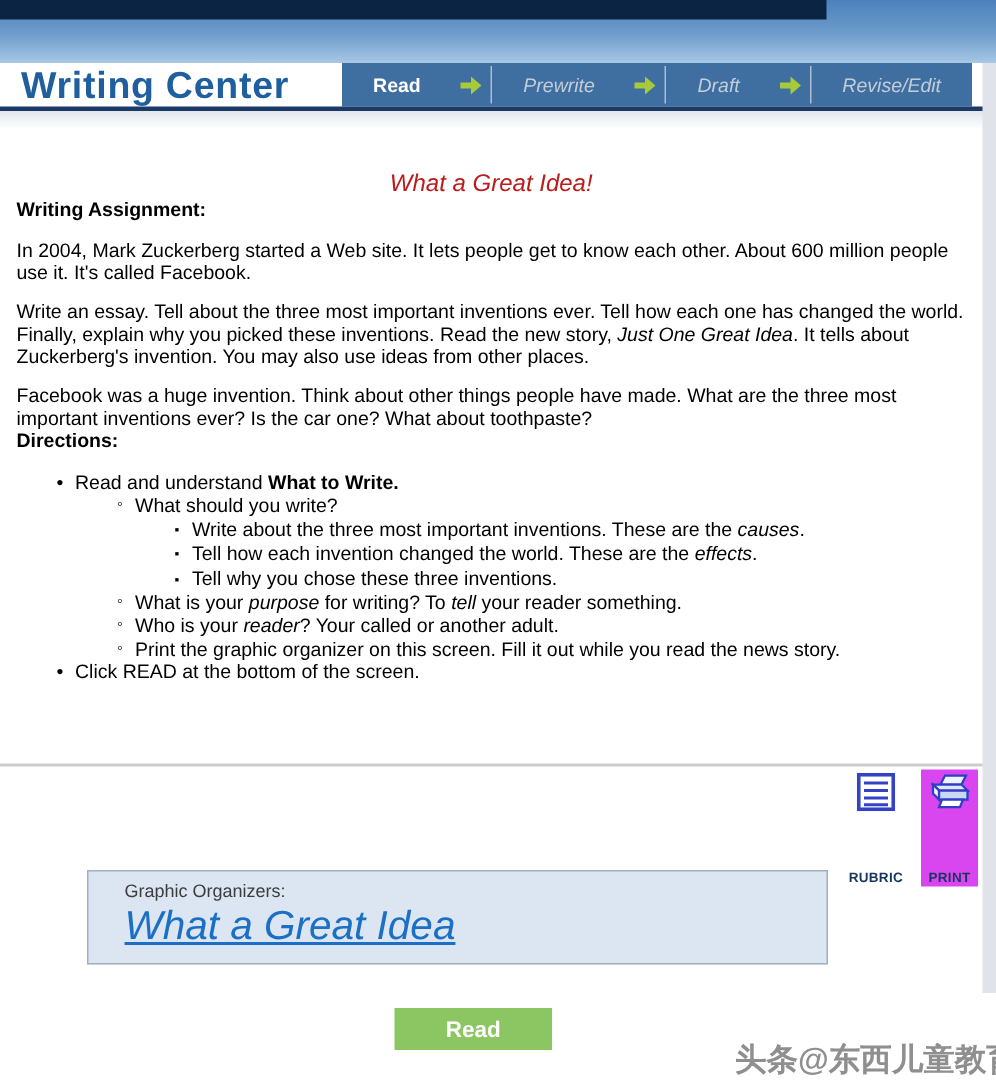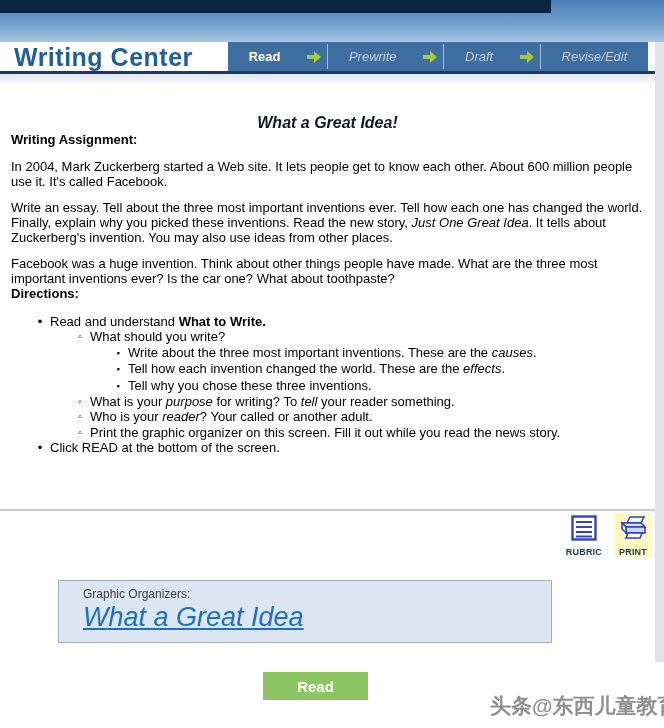--- a/index.html
+++ b/index.html
@@ -26,38 +26,38 @@
   .tab.active { font-style:normal; font-weight:bold; color:#ffffff; }
   .arrow { display:flex; align-items:center; justify-content:center; width:26px; }
   .sep { width:1px; background:#aebdcc; margin:2px 0; }
   .hdr-line { position:absolute; top:71px; left:0; width:664px; height:3px; background:#1b3a66; }
   .hdr-shadow { position:absolute; top:74px; left:0; width:664px; height:12px;
     background:linear-gradient(180deg,#e2e6ed 0%,#ffffff 100%); }
   .right-strip { position:absolute; top:42px; right:0; width:9px; height:620px; background:#e0e3e9; }
 
   
   .content { position:absolute; top:86px; left:0; width:655px; padding:0 11px; }
-  .page-title { margin-top:28px; text-align:center; font-size:16px; font-weight:bold;
-    font-style:italic; color:#0f172a; }
+  .page-title { margin-top:28px; text-align:center; font-size:16px; font-weight:normal;
+    font-style:italic; color:#b91c1c; }
   .section-heading { margin-top:0; font-size:13px; font-weight:bold; line-height:16px; }
   .para { margin-top:11px; font-size:13px; line-height:15px; }
   .directions-list { margin-top:12px; }
   .li { display:flex; font-size:13px; line-height:15.4px; }
   .bullet { width:10px; flex:0 0 10px; text-align:center; margin-right:5px; }
   .lvl1 { padding-left:24px; }
   .lvl2 { padding-left:64px; }
   .lvl2 .bullet { font-size:11px; }
   .lvl3 { padding-left:102px; }
   .lvl3 .bullet { font-size:9px; padding-top:1px; }
 
   
   .divider { position:absolute; top:509px; left:0; width:655px; border-top:2px solid #cccccc; }
   .toolbar { position:absolute; top:513px; right:12px; display:flex; align-items:flex-end; gap:8px; }
-  .tool-btn { display:flex; flex-direction:column; align-items:center; cursor:pointer; padding:2px 4px 1px 4px; }
-  .tool-btn.print { background:#fef9c3; }
+  .tool-btn { display:flex; flex-direction:column; align-items:center; cursor:pointer; padding:2px 4px 1px 4px;gap:32px; }
+  .tool-btn.print { background:#d946ef; }
   .tool-label { font-size:9px; font-weight:bold; color:#17365d; margin-top:2px; letter-spacing:0.2px; }
 
   .org-box { position:absolute; top:580px; left:58px; width:494px; height:63px;
     background:#dce6f2; border:1px solid #a3aec0; padding:6px 24px; }
   .org-heading { font-size:12px; color:#3c3c3c; }
   .org-link { display:inline-block; margin-top:1px; font-size:27px; font-style:italic;
     color:#1b6fc4; text-decoration:underline; cursor:pointer; }
 
   .read-btn { position:absolute; top:672px; left:263px; width:105px; height:28px;
     background:#8cc663; border:none; color:#ffffff; font-weight:bold; font-size:15px;

